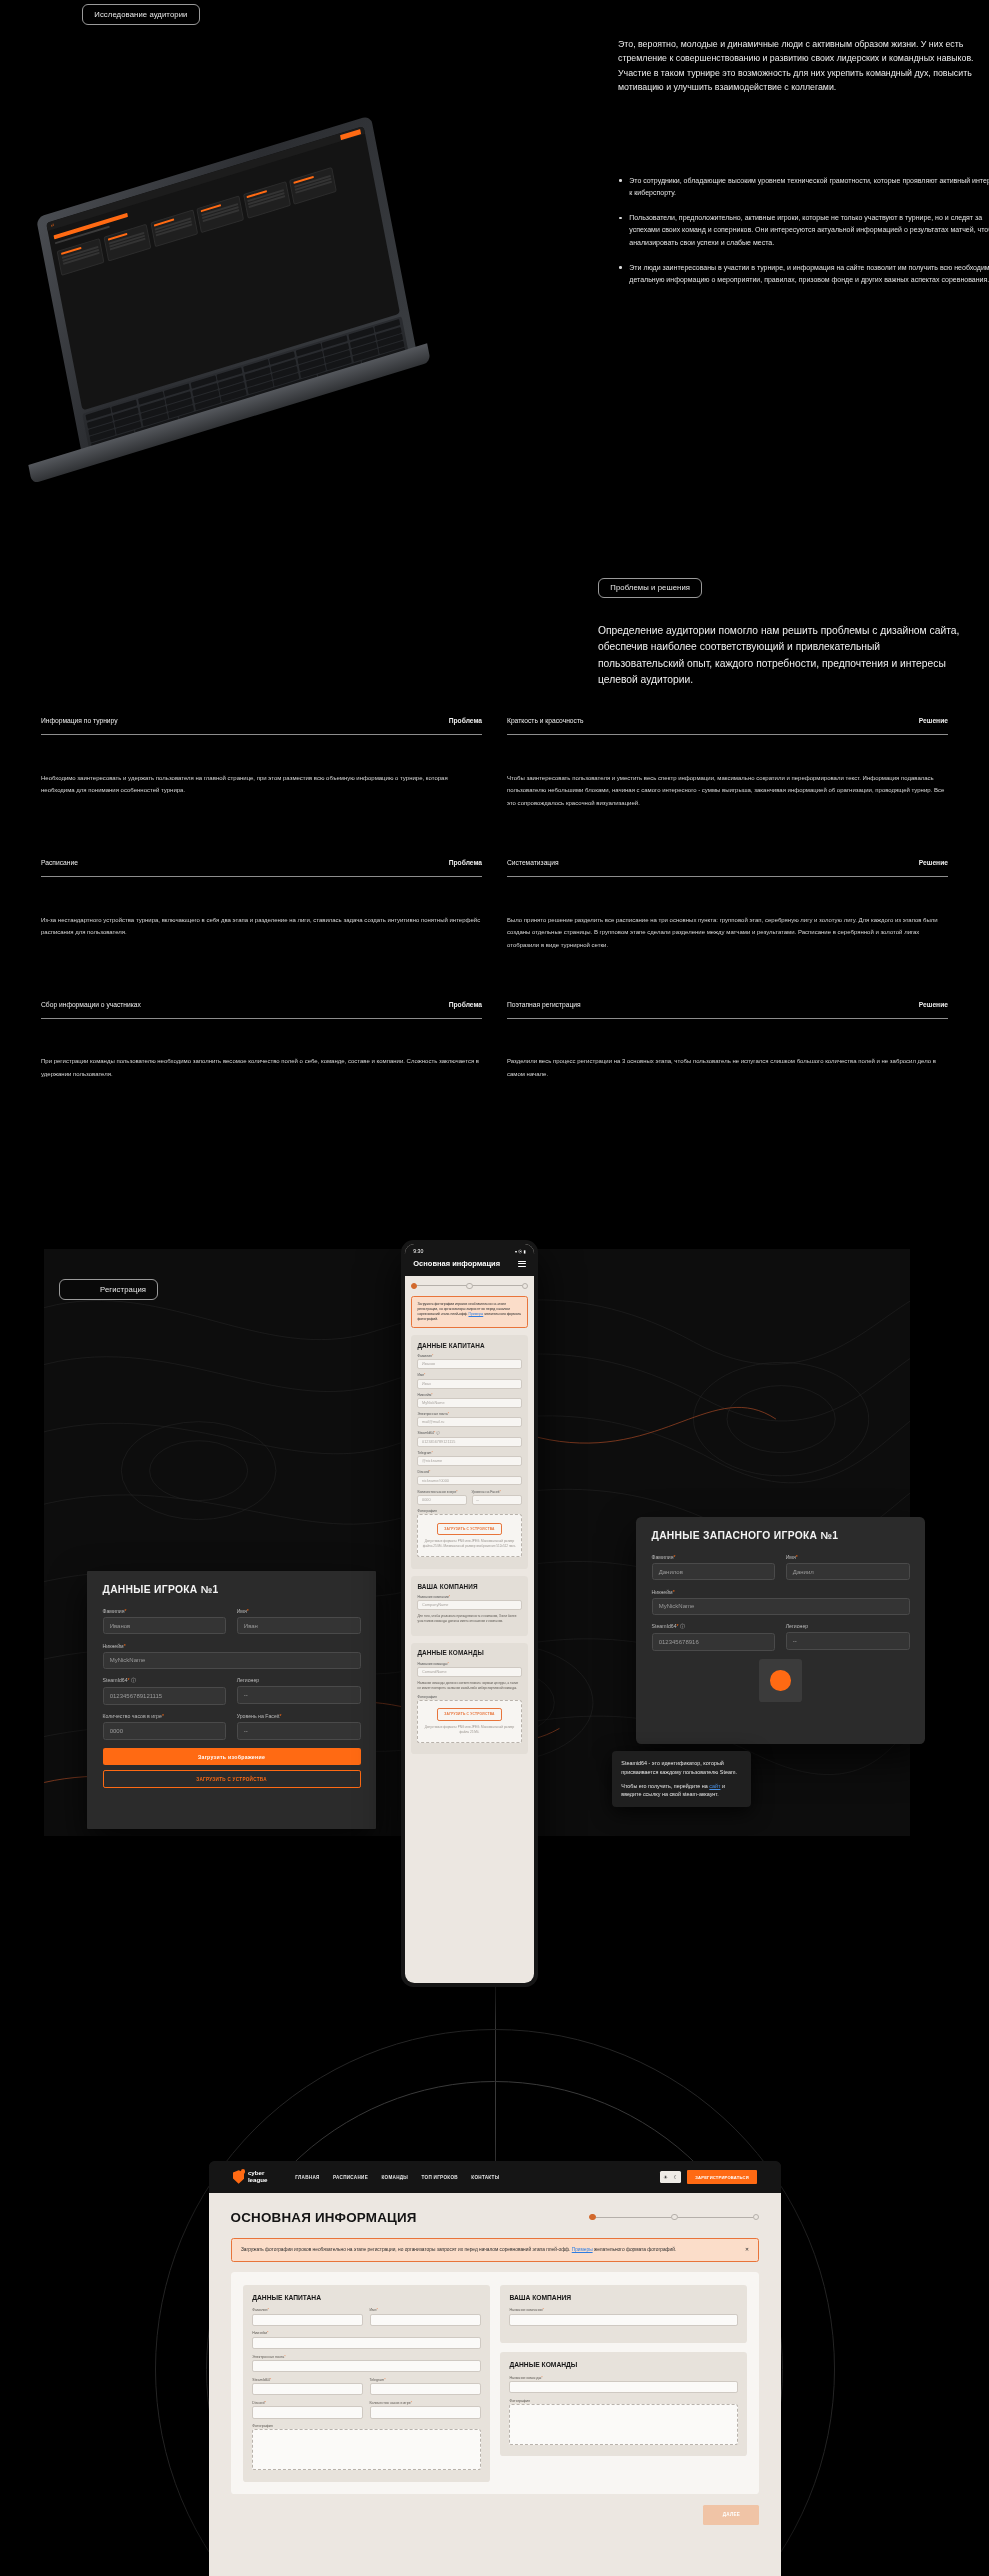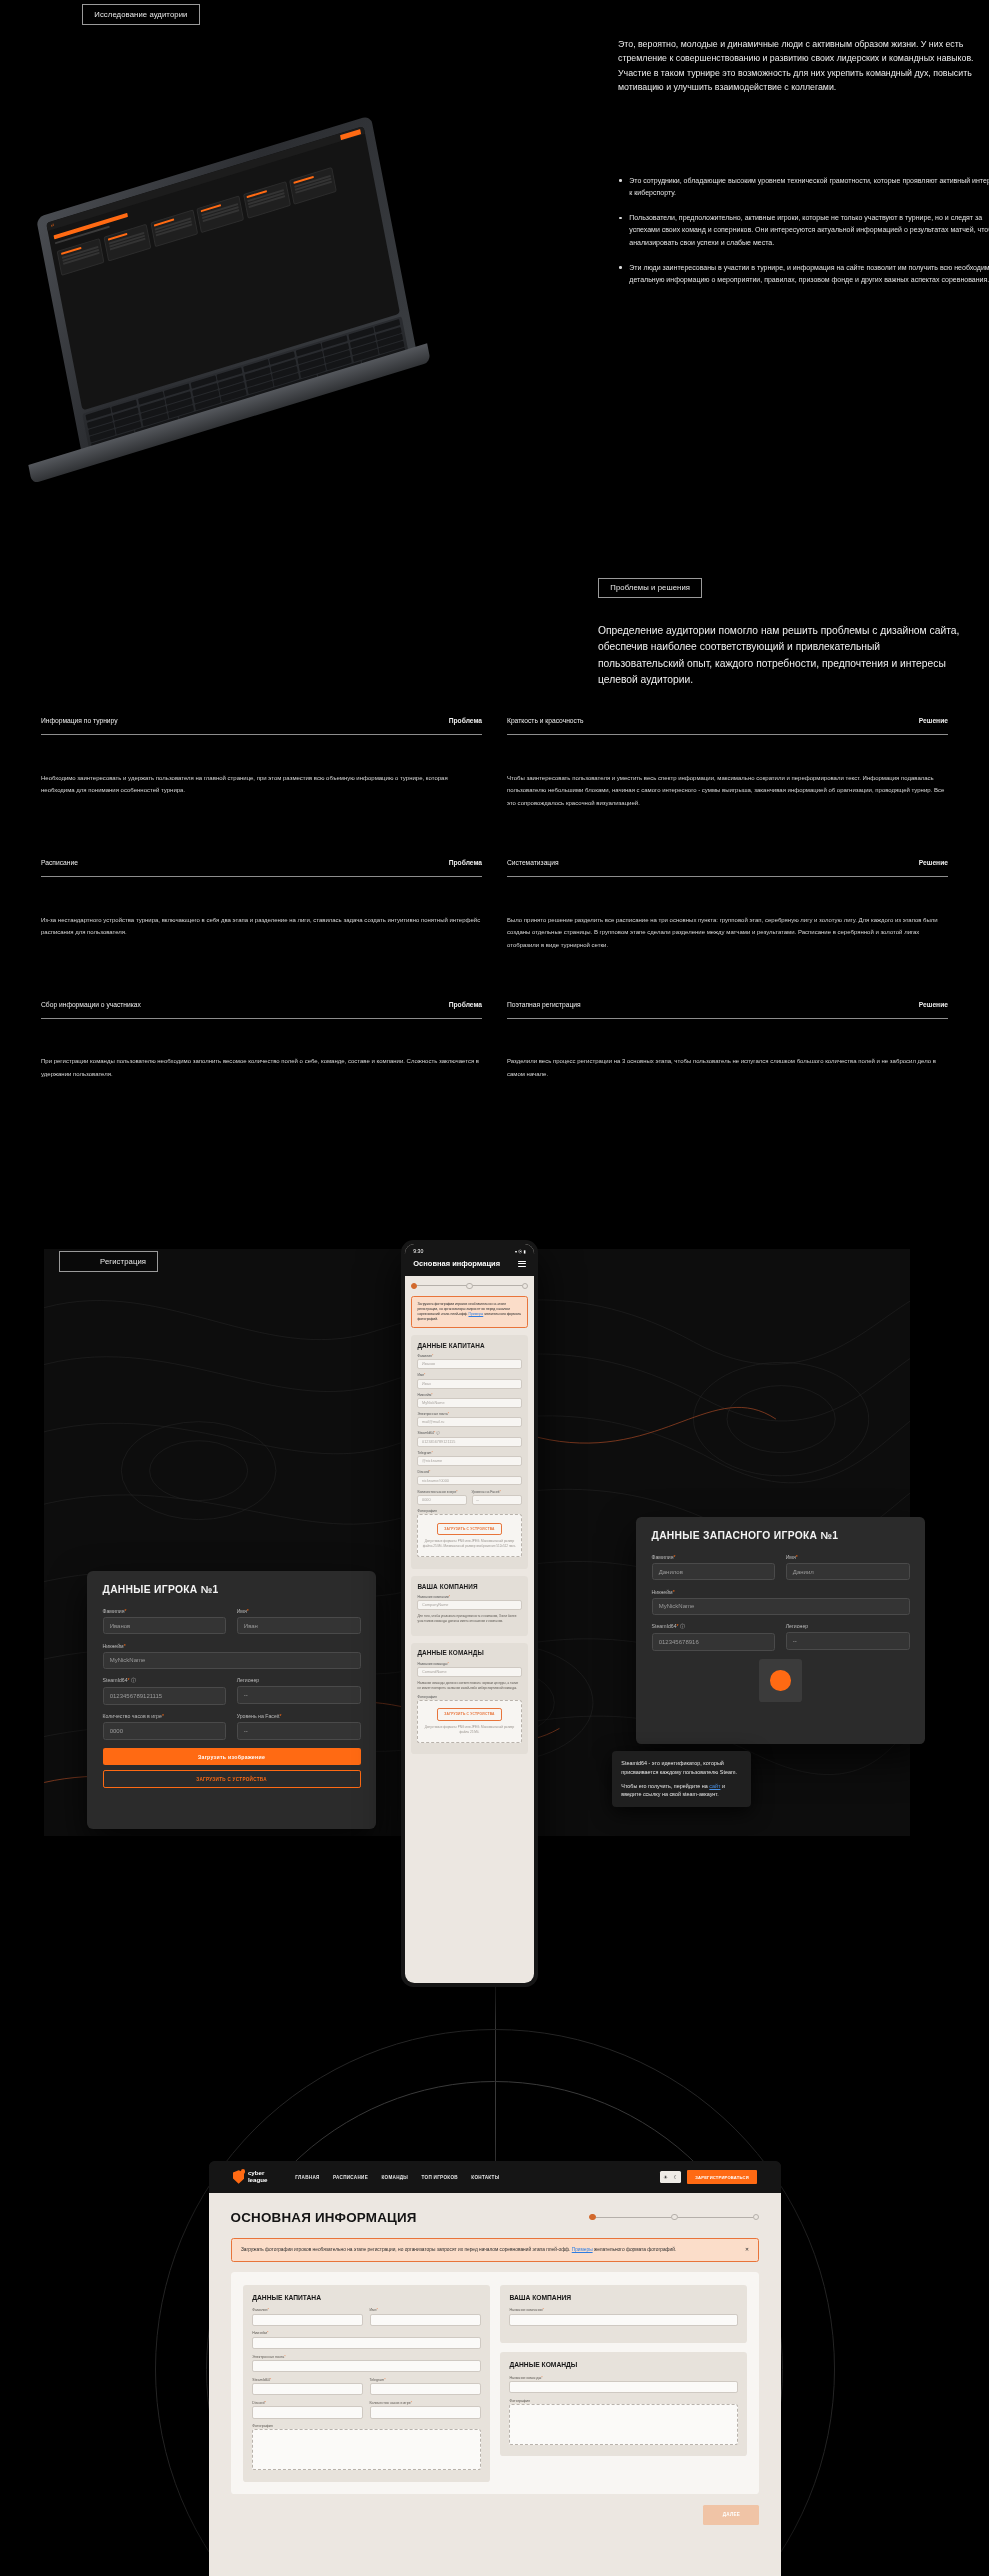--- a/index.html
+++ b/index.html
@@ -11,21 +11,21 @@
     font-family: "Liberation Sans", sans-serif;
     color: #fff;
     overflow-x: hidden;
   }
   .page { position: relative; width: 989px; height: 3640px; background:#000; }
 
   
   .pill {
     display: inline-block;
     border: 0.5px solid #9a9a9a;
-    border-radius: 0;
+    border-radius: 6px;
     padding: 4.6px 11.3px 5.2px;
     font-size: 7.7px;
     color: #e8e8e8;
     letter-spacing: 0.1px;
     white-space: nowrap;
     background: rgba(0,0,0,.3);
   }
 
   
   .sec-audience { position:absolute; left:0; top:0; width:989px; height:556px; }
@@ -110,26 +110,26 @@
     padding:37px 0 24px; min-height:124px;
   }
 
   
   .sec-reg { position:absolute; left:0; top:1195px; width:989px; height:927px; }
   .reg-bg {
     position:absolute; left:44px; top:54px; width:866px; height:587px;
     background:#0d0d0d; overflow:hidden;
   }
   .topo { position:absolute; inset:0; opacity:.75; }
-  .badge-reg { position:absolute; left:59px; top:56px; z-index:5;padding-left:40px; }
+  .badge-reg { position:absolute; left:59px; top:84px; z-index:5;padding-left:40px; }
 
   
   .mock-tablet-l {
     position:absolute; left:87px; top:376px; width:289px; height:258px;
-    background:#2b2b2b; border-radius:6px; padding:13.4px 15.5px;
+    background:#2b2b2b; border-radius:1px; padding:13.4px 15.5px;
     box-shadow:0 15.5px 36px rgba(0,0,0,.75); z-index:4;
   }
   
   .mock-card-r {
     position:absolute; left:636px; top:322px; width:289px; height:227px;
     background:#2b2b2b; border-radius:5.2px; padding:13.4px 15.5px;
     box-shadow:0 15.5px 36px rgba(0,0,0,.75); z-index:4;
   }
   .dark-card-title {
     font-size:10.3px; font-weight:700; letter-spacing:0.3px; color:#f4f4f4;

